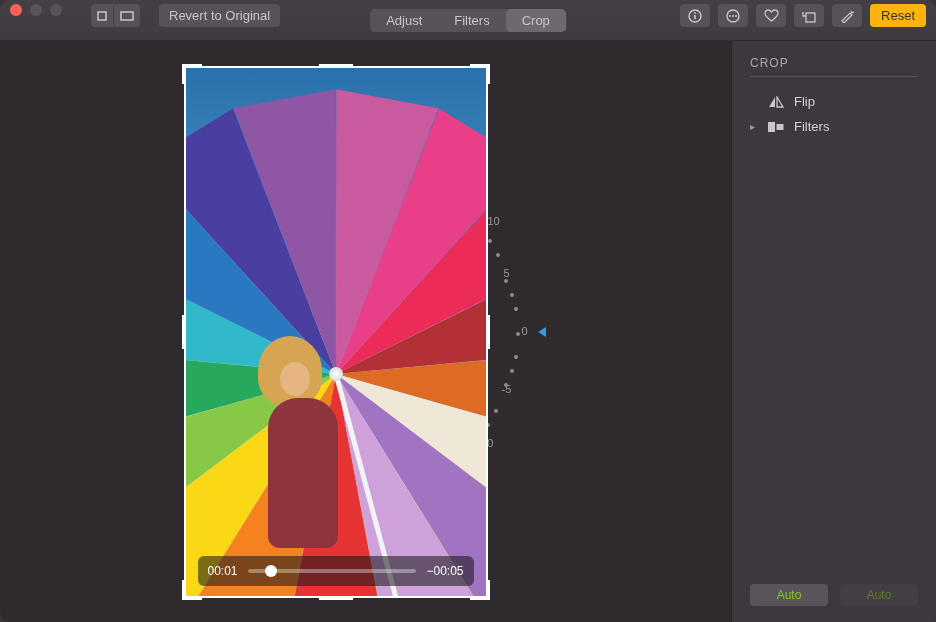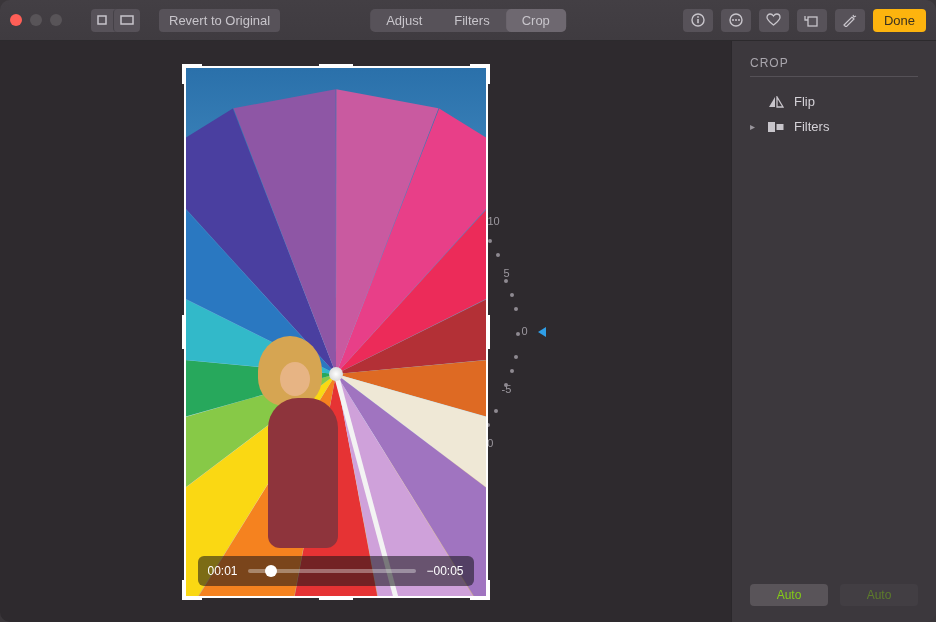--- a/index.html
+++ b/index.html
@@ -7,22 +7,22 @@
     width: 936px; height: 622px;
     background: #3a363a;
     font-family: -apple-system, "Helvetica Neue", Arial, sans-serif;
     overflow: hidden; position: relative;
     border-radius: 10px;
   }
   
   .titlebar {
     height: 41px;
     background: linear-gradient(#433f44, #3f3b40);
-    display: flex; align-items: center;
-    padding: 16px 10px;
+    display: flex; align-items: flex-start;
+    padding: 4px 10px;
     border-bottom: 1px solid #2c2a2d;
     gap: 11px;
   }
   .traffic { display: flex; gap: 8px; margin-right: 18px; }
   .traffic span { width: 12px; height: 12px; border-radius: 50%; display: block; }
   .tl-close  { background: #ff5f57; }
   .tl-min    { background: #585458; }
   .tl-max    { background: #585458; }
 
   .tb-btn {
@@ -241,21 +241,21 @@
           <path d="M4 7 L1 7 L1 3" fill="none" stroke="#c8c5cb" stroke-width="1.3"></path>
         </svg>
     </div>
     <div class="icon-btn">
       <svg width="15" height="14">
           <path d="M2 12 L10 4 L12 6 L4 14 Z" fill="none" stroke="#c8c5cb" stroke-width="1.2"></path>
           <path d="M11 2 L12 4 L14 3" stroke="#c8c5cb" stroke-width="1.2" fill="none"></path>
         </svg>
     </div>
     <div class="done-btn">
-      <span>Done</span>
+      <span>Reset</span>
     </div>
   </div>
 </div>
 
 <div class="split">
   <div class="canvas">
 
     <div class="dial">
       <span class="lbl" style="left:2px; top:8px">10</span>
       <span class="lbl" style="left:18px; top:60px">5</span>

